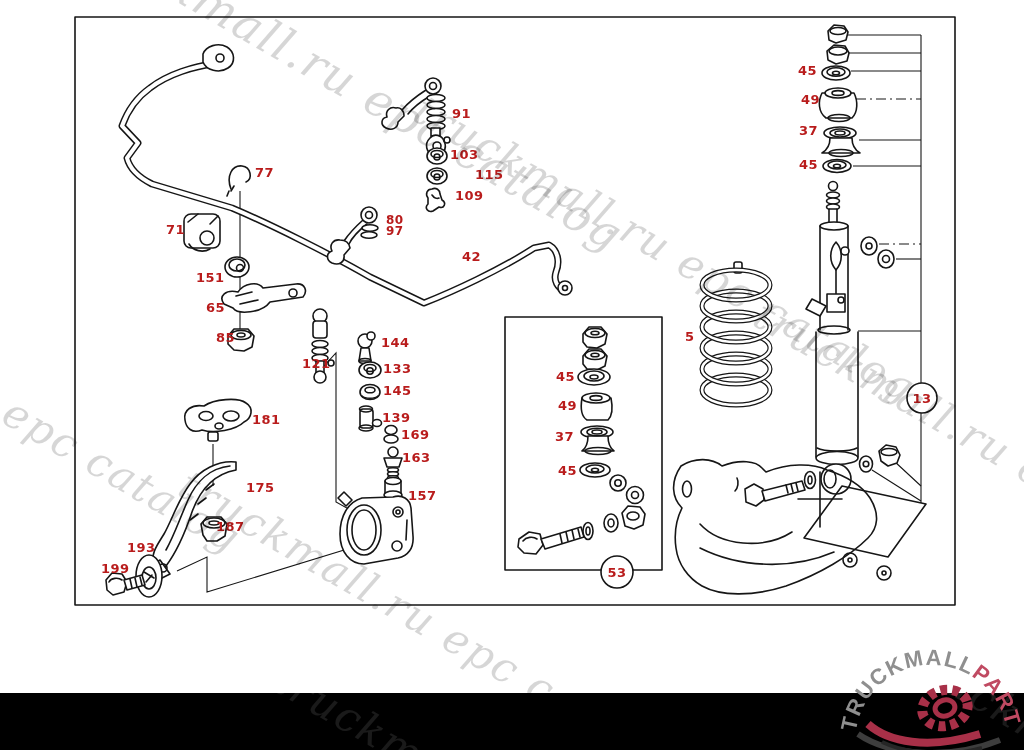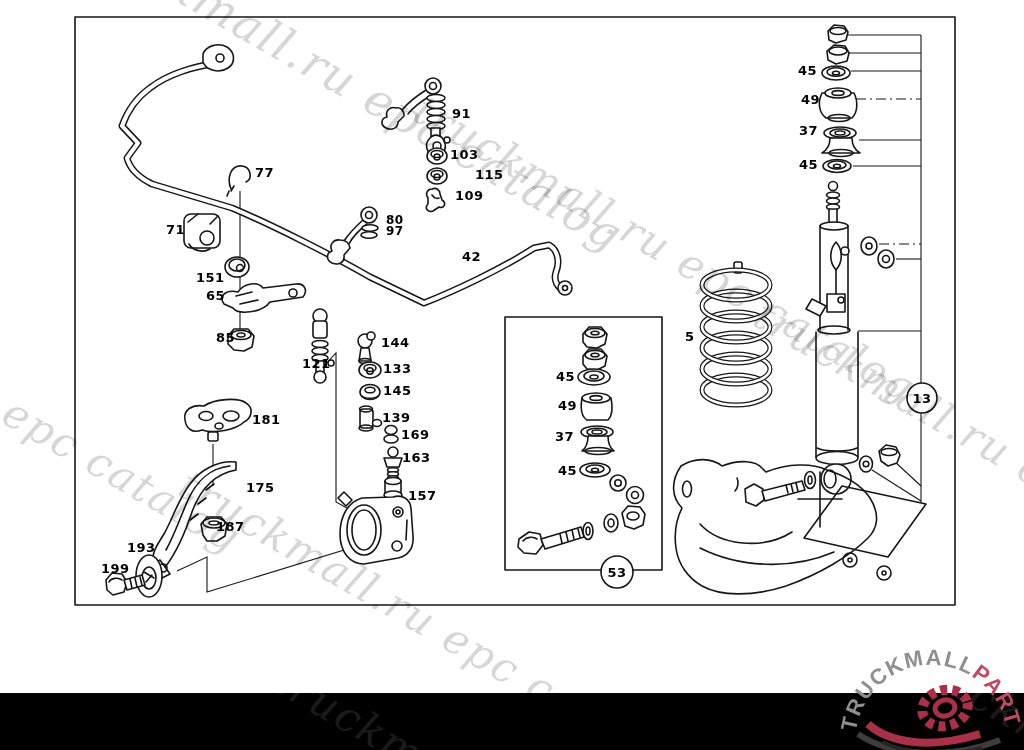--- a/index.html
+++ b/index.html
@@ -6,21 +6,21 @@
   #stage{position:relative;width:1024px;height:750px;overflow:hidden;background:#fff;
          font-family:"DejaVu Sans",sans-serif;}
   #stage svg.art{position:absolute;left:0;top:0;z-index:1;}
   .ln{fill:none;stroke:#161616;stroke-width:1.6;stroke-linejoin:round;stroke-linecap:round;}
   .thin{fill:none;stroke:#161616;stroke-width:1.1;}
   .wfill{fill:#fff;stroke:#161616;stroke-width:1.6;stroke-linejoin:round;}
   .tube{fill:none;stroke:#161616;stroke-width:7;stroke-linejoin:round;stroke-linecap:round;}
   .tubein{fill:none;stroke:#fff;stroke-width:4;stroke-linejoin:round;stroke-linecap:round;}
   .coil{fill:none;stroke:#161616;stroke-width:5;}
   .coilin{fill:none;stroke:#fff;stroke-width:2.6;}
-  .lbl{position:absolute;z-index:2;font:bold 13px "DejaVu Sans",sans-serif;color:#000000;
+  .lbl{position:absolute;z-index:2;font:bold 13px "DejaVu Sans",sans-serif;color:#b91c1c;
        letter-spacing:.4px;white-space:nowrap;}
   .lbl.small{font-size:12px;}
   .lbl.circ{transform:translate(-50%,-50%);}
   .wm{position:absolute;z-index:3;font:italic 42px "DejaVu Serif",serif;
       color:rgba(0,0,0,0.16);white-space:nowrap;transform:rotate(30deg);
       transform-origin:0 0;pointer-events:none;letter-spacing:2px;}
   .wm.big{font-size:46px;}
   .wm.on-black{color:rgba(255,255,255,0.10);}
   #black-bar{position:absolute;left:0;top:693px;width:1024px;height:57px;background:#000;z-index:2;}
   #brand{position:absolute;left:828px;top:638px;width:200px;height:112px;z-index:4;}
@@ -390,21 +390,21 @@
 
   <div id="black-bar"></div>
 
   <div class="lbl" style="left:452px;top:106px">91</div>
   <div class="lbl" style="left:450px;top:147px">103</div>
   <div class="lbl" style="left:475px;top:167px">115</div>
   <div class="lbl" style="left:455px;top:188px">109</div>
   <div class="lbl" style="left:255px;top:165px">77</div>
   <div class="lbl" style="left:166px;top:222px">71</div>
   <div class="lbl" style="left:196px;top:270px">151</div>
-  <div class="lbl" style="left:206px;top:288px">65</div>
+  <div class="lbl" style="left:206px;top:300px">65</div>
   <div class="lbl" style="left:216px;top:330px">85</div>
   <div class="lbl" style="left:302px;top:356px">121</div>
   <div class="lbl small" style="left:386px;top:213px">80</div>
   <div class="lbl small" style="left:386px;top:224px">97</div>
   <div class="lbl" style="left:462px;top:249px">42</div>
   <div class="lbl" style="left:381px;top:335px">144</div>
   <div class="lbl" style="left:383px;top:361px">133</div>
   <div class="lbl" style="left:383px;top:383px">145</div>
   <div class="lbl" style="left:382px;top:410px">139</div>
   <div class="lbl" style="left:401px;top:427px">169</div>

